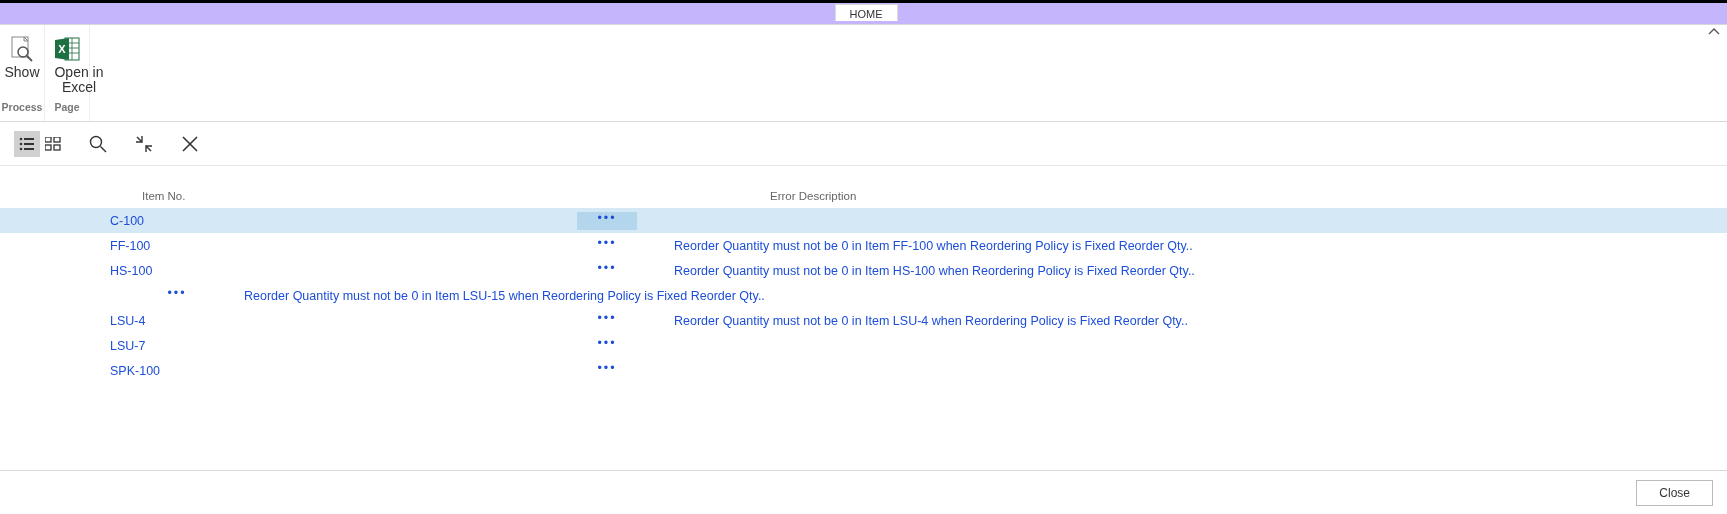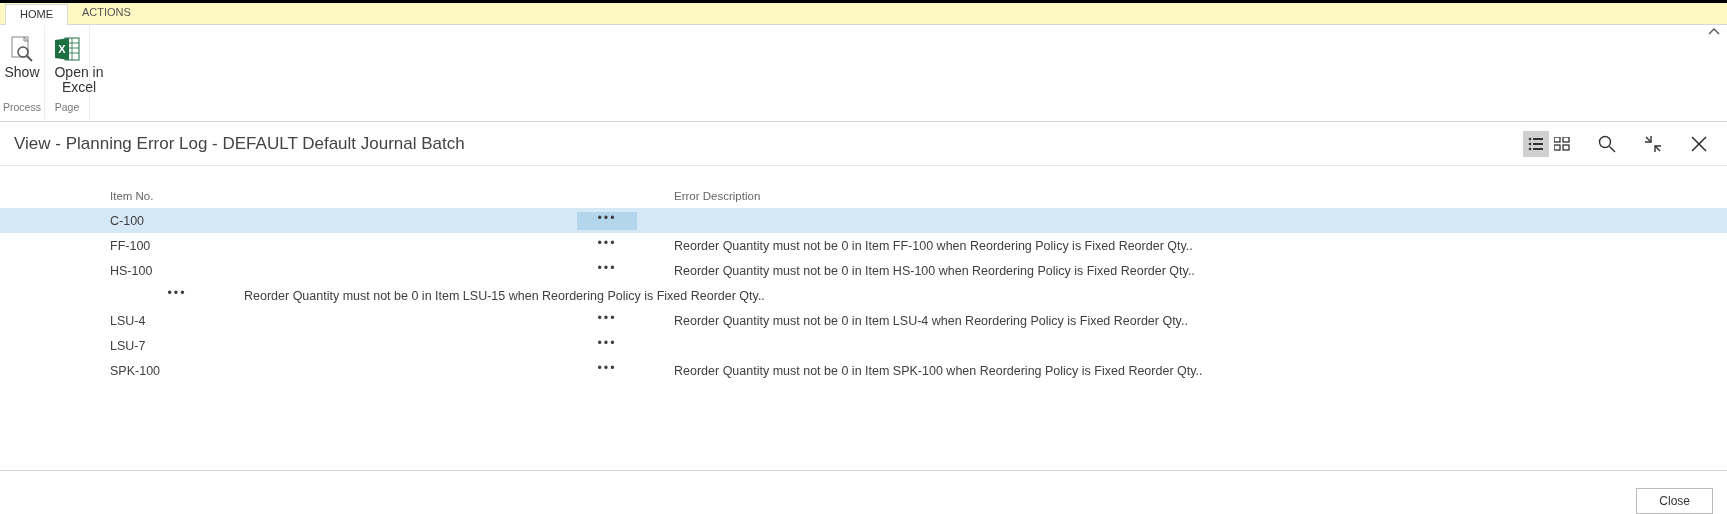--- a/index.html
+++ b/index.html
@@ -1,60 +1,60 @@
 <!DOCTYPE html>
 <html><head>
 <meta charset="utf-8">
 <style>
   * { box-sizing: border-box; }
   html, body { margin:0; padding:0; width:1727px; height:514px; font-family:"Segoe UI", Arial, sans-serif; background:#fff; color:#333; }
   .top-border { height:3px; background:#000; }
 
   
-  .tab-strip { height:22px; background:#fef9c3; border-bottom:1px solid #d9d9d9; display:flex; align-items:center; padding-left:5px; }
+  .tab-strip { height:22px; background:#c4b5fd; border-bottom:1px solid #d9d9d9; display:flex; align-items:center; padding-left:5px;flex-direction:column; }
   .tab { height:22px; padding:3px 14px 0 14px; font-size:11px; color:#555; cursor:pointer; }
   .tab.active { background:#fff; border:1px solid #d9d9d9; border-bottom:1px solid #fff; position:relative; top:1px; color:#333; }
 
   
   .ribbon { height:96px; background:#fff; position:relative; }
   .ribbon-groups { height:96px; display:flex; }
   .rgroup { display:flex; flex-direction:column; border-right:1px solid #eee; }
   .rgroup-items { display:flex; height:76px; padding-top:6px; }
-  .rgroup-label { height:20px; text-align:center; font-size:10.5px; color:#777; }
+  .rgroup-label { height:20px; text-align:center; font-size:10.5px; color:#777;font-weight:bold; }
   .ritem { width:44px; display:flex; flex-direction:column; align-items:center; cursor:pointer; }
   .ritem .icon { width:28px; height:28px; display:flex; align-items:center; justify-content:center; margin:4px 0 2px 0; }
   .ritem .lbl { font-size:14px; color:#333; text-align:center; line-height:1.1; }
   .ribbon-collapse { position:absolute; right:6px; top:0; font-size:12px; color:#555; cursor:pointer; }
 
   .ribbon-sep { height:1px; background:#d9d9d9; }
 
   
   .title-row { height:44px; display:flex; align-items:center; padding:0 14px; border-bottom:1px solid #e6e6e6; }
   .title-txt { font-size:17px; color:#444; font-weight:400; flex:1; }
   .title-tools { display:flex; align-items:center; gap:18px; }
   .view-toggle { display:flex; }
   .vt-btn { width:26px; height:26px; display:flex; align-items:center; justify-content:center; cursor:pointer; }
   .vt-btn.active { background:#d0d0d0; }
   .tool-ic { width:28px; height:28px; display:flex; align-items:center; justify-content:center; cursor:pointer; }
 
   
   .grid { padding-top:18px; }
-  .grid-header { display:flex; font-size:11.5px; color:#666; padding:6px 0; }
+  .grid-header { display:flex; font-size:11.5px; color:#666; padding:6px 0;gap:32px; }
   .col-sel { width:110px; }
   .col-item { width:430px; }
   .col-dots { width:134px; text-align:center; }
   .col-desc { flex:1; }
   .grid-body { }
-  .grow { display:flex; align-items:center; height:25px; font-size:12.5px; color:#404040; }
+  .grow { display:flex; align-items:center; height:25px; font-size:12.5px; color:#1d4ed8; }
   .grow.sel { background:#d5e8f5; }
   .grow .col-dots span { display:inline-block; width:60px; height:18px; line-height:12px; letter-spacing:2px; text-align:center; cursor:pointer; }
   .grow.sel .col-dots span { background:#b4d6ec; }
 
   
-  .footer { position:fixed; left:0; right:0; bottom:0; width:1727px; height:44px; border-top:1px solid #d9d9d9; display:flex; align-items:flex-end; justify-content:flex-end; padding:0 14px; background:#fff; }
+  .footer { position:fixed; left:0; right:0; bottom:0; width:1727px; height:44px; border-top:1px solid #d9d9d9; display:flex; align-items:center; justify-content:flex-end; padding:0 14px; background:#fff; }
   .close-btn { border:1px solid #bbb; background:#fff; padding:5px 22px; font-size:12px; color:#333; cursor:pointer; }
 
   svg { display:block; }
 </style>
 </head>
 <body>
 
 <div class="top-border"></div>
 
 <div class="tab-strip">
@@ -106,21 +106,20 @@
 Excel</div>
         </div>
       </div>
       <div class="rgroup-label">Page</div>
     </div>
   </div>
 </div>
 <div class="ribbon-sep"></div>
 
 <div class="title-row">
-  <div class="title-txt">View - Planning Error Log - DEFAULT Default Journal Batch</div>
   <div class="title-tools">
     <div class="view-toggle">
       <div class="vt-btn active">
         <svg width="16" height="14" viewBox="0 0 16 14">
           <circle cx="2" cy="2" r="1.3" fill="#333"></circle>
             <rect x="5" y="1" width="10" height="2" fill="#333"></rect>
           <circle cx="2" cy="7" r="1.3" fill="#333"></circle>
             <rect x="5" y="6" width="10" height="2" fill="#333"></rect>
           <circle cx="2" cy="12" r="1.3" fill="#333"></circle>
             <rect x="5" y="11" width="10" height="2" fill="#333"></rect>
@@ -196,20 +195,19 @@
       </div>
       <div class="grow">
         <div class="col-sel"></div>
         <div class="col-item">LSU-7</div>
         <div class="col-dots"><span>•••</span></div>
       </div>
       <div class="grow">
         <div class="col-sel"></div>
         <div class="col-item">SPK-100</div>
         <div class="col-dots"><span>•••</span></div>
-        <div class="col-desc">Reorder Quantity must not be 0 in Item SPK-100 when Reordering Policy is Fixed Reorder Qty..</div>
       </div>
     </div>
 </div>
 
 <div class="footer">
   <button class="close-btn">Close</button>
 </div>
 
 </body></html>

